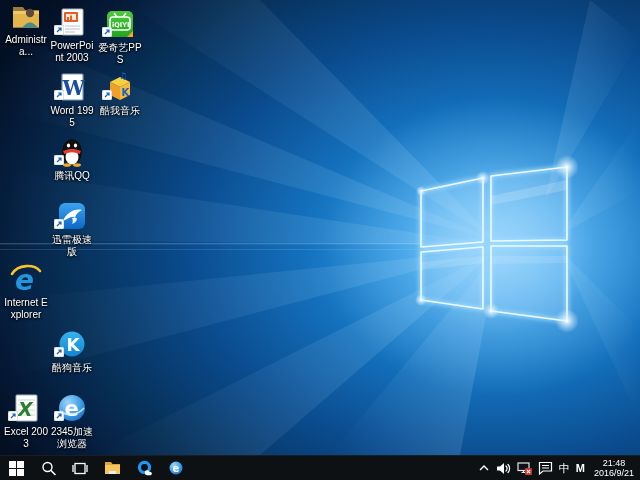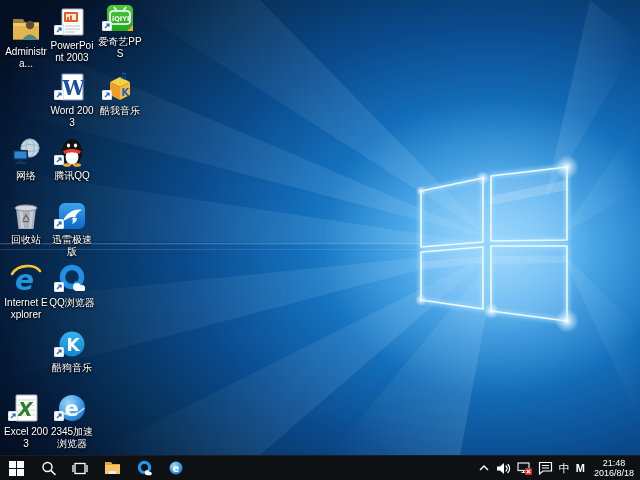--- a/index.html
+++ b/index.html
@@ -102,68 +102,36 @@
       <polygon points="491,256 567,256 567,263 491,264" fill="#ffffff" opacity=".12"></polygon>
 
       <circle cx="567" cy="167" r="12" fill="url(#spark)"></circle>
       <circle cx="567" cy="321" r="12" fill="url(#spark)"></circle>
       <circle cx="483" cy="178" r="7" fill="url(#spark)"></circle>
       <circle cx="491" cy="311" r="8" fill="url(#spark)"></circle>
       <circle cx="421" cy="300" r="6" fill="url(#spark)"></circle>
       <circle cx="421" cy="191" r="5" fill="url(#spark)"></circle>
     </svg>
 
-    <div class="dicon" style="left:3px;top:12px">
+    <div class="dicon" style="left:3px;top:0">
       <div class="art">
         <svg width="32" height="32" viewBox="0 0 32 32">
           <path d="M3 7h10l2 3h14v18H3z" fill="#9c7b3c"></path>
           <rect x="3" y="11" width="26" height="16" fill="#e3b54e"></rect>
           <rect x="3" y="11" width="26" height="3" fill="#eec968"></rect>
           <circle cx="20" cy="13" r="4.2" fill="#5d4a3a"></circle>
           <path d="M12 28q8-11 16 0z" fill="#4e8a80"></path>
           <path d="M17.5 17h5v5h-5z" fill="#5d4a3a" opacity=".0"></path>
         </svg>
       </div>
       <div class="lbl">Administra...</div>
     </div>
 
 
-    <div class="dicon" style="left:3px;top:136px">
-      <div class="art">
-        <svg width="32" height="32" viewBox="0 0 32 32">
-          <circle cx="20" cy="12" r="9" fill="#cdd4da"></circle>
-          <g fill="none" stroke="#8fb8d8" stroke-width="1">
-            <ellipse cx="20" cy="12" rx="4" ry="9"></ellipse>
-            <ellipse cx="20" cy="12" rx="9" ry="3.5"></ellipse>
-            <circle cx="20" cy="12" r="9"></circle>
-          </g>
-          <rect x="3" y="14" width="15" height="10" rx="1" fill="#0b2e4e"></rect>
-          <rect x="4.5" y="15.5" width="12" height="7" fill="#2e86d4"></rect>
-          <rect x="8" y="24" width="5" height="2" fill="#0b2e4e"></rect>
-          <rect x="5" y="26" width="11" height="2" rx="1" fill="#123a5c"></rect>
-        </svg>
-      </div>
-      <div class="lbl">网络</div>
-    </div>
-
-    <div class="dicon" style="left:3px;top:200px">
-      <div class="art">
-        <svg width="32" height="32" viewBox="0 0 32 32">
-          <path d="M6 8l2.5 21h15L26 8z" fill="#aab1b8"></path>
-          <path d="M9 9l2 19h3L12.5 9z" fill="#c6ccd2"></path>
-          <path d="M20 9l-1 19h2.5L23.5 9z" fill="#c6ccd2"></path>
-          <ellipse cx="16" cy="8" rx="11" ry="3" fill="#d2d7dc" stroke="#8a9097" stroke-width="1"></ellipse>
-          <g stroke="#5f666d" stroke-width="1.4" fill="none">
-            <path d="M13 20l3-5 3 5"></path>
-            <path d="M12.5 21.5l6.5 0"></path>
-          </g>
-        </svg>
-      </div>
-      <div class="lbl">回收站</div>
-    </div>
+
 
     <div class="dicon" style="left:3px;top:263px">
       <div class="art">
         <svg width="32" height="32" viewBox="0 0 32 32">
           <text x="5" y="27" font-family="DejaVu Sans, sans-serif" font-size="28" font-weight="bold" font-style="italic" fill="#2196e0">e</text>
           <path d="M2 11C8 1 24 1 30 8" fill="none" stroke="#f5c431" stroke-width="2.6" stroke-linecap="round"></path>
         </svg>
       </div>
       <div class="lbl">Internet Explorer</div>
     </div>
@@ -216,21 +184,21 @@
           <rect x="6" y="3" width="21" height="26" rx="1" fill="#fff" stroke="#7f96c8" stroke-width="1.2"></rect>
           <text x="6.5" y="24" font-family="DejaVu Serif, serif" font-size="20" font-weight="bold" fill="#1a4fa0">W</text>
         </svg>
         <span class="badge">
           <svg width="10" height="10" viewBox="0 0 10 10">
               <rect x="0" y="0" width="10" height="10" rx="1.5" fill="#fff" stroke="#9aa0a6" stroke-width=".6"></rect>
               <path d="M3 7L7 3M4.2 3H7v2.8" fill="none" stroke="#1565c0" stroke-width="1.2"></path>
             </svg>
         </span>
       </div>
-      <div class="lbl">Word 2003</div>
+      <div class="lbl">Word 1995</div>
     </div>
 
     <div class="dicon" style="left:49px;top:200px">
       <div class="art">
         <svg width="32" height="32" viewBox="0 0 32 32">
           <defs>
               <linearGradient id="xl" x1="0" y1="0" x2="0" y2="1">
                 <stop offset="0" stop-color="#3aa3f0"></stop>
                 <stop offset="1" stop-color="#0d68c8"></stop>
               </linearGradient>
@@ -264,38 +232,20 @@
         <span class="badge">
           <svg width="10" height="10" viewBox="0 0 10 10">
               <rect x="0" y="0" width="10" height="10" rx="1.5" fill="#fff" stroke="#9aa0a6" stroke-width=".6"></rect>
               <path d="M3 7L7 3M4.2 3H7v2.8" fill="none" stroke="#1565c0" stroke-width="1.2"></path>
             </svg>
         </span>
       </div>
       <div class="lbl">腾讯QQ</div>
     </div>
 
-    <div class="dicon" style="left:49px;top:263px">
-      <div class="art">
-        <svg width="32" height="32" viewBox="0 0 32 32">
-          <circle cx="16" cy="14" r="9.5" fill="none" stroke="#1f8fe8" stroke-width="5.5"></circle>
-          <path d="M20 20l6 6" stroke="#1f8fe8" stroke-width="4" stroke-linecap="round"></path>
-          <circle cx="21" cy="24" r="4" fill="#fff"></circle>
-          <circle cx="26" cy="25" r="3" fill="#fff"></circle>
-          <rect x="20" y="25" width="9" height="3" rx="1.5" fill="#fff"></rect>
-        </svg>
-        <span class="badge">
-          <svg width="10" height="10" viewBox="0 0 10 10">
-              <rect x="0" y="0" width="10" height="10" rx="1.5" fill="#fff" stroke="#9aa0a6" stroke-width=".6"></rect>
-              <path d="M3 7L7 3M4.2 3H7v2.8" fill="none" stroke="#1565c0" stroke-width="1.2"></path>
-            </svg>
-        </span>
-      </div>
-      <div class="lbl">QQ浏览器</div>
-    </div>
 
     <div class="dicon" style="left:49px;top:328px">
       <div class="art">
         <svg width="32" height="32" viewBox="0 0 32 32">
           <defs>
               <linearGradient id="kg" x1="0" y1="0" x2="0" y2="1">
                 <stop offset="0" stop-color="#35b2ee"></stop>
                 <stop offset="1" stop-color="#0f86d2"></stop>
               </linearGradient>
             </defs>
@@ -329,21 +279,21 @@
         <span class="badge">
           <svg width="10" height="10" viewBox="0 0 10 10">
               <rect x="0" y="0" width="10" height="10" rx="1.5" fill="#fff" stroke="#9aa0a6" stroke-width=".6"></rect>
               <path d="M3 7L7 3M4.2 3H7v2.8" fill="none" stroke="#1565c0" stroke-width="1.2"></path>
             </svg>
         </span>
       </div>
       <div class="lbl">2345加速浏览器</div>
     </div>
 
-    <div class="dicon" style="left:97px;top:2px">
+    <div class="dicon" style="left:97px;top:8px">
       <div class="art">
         <svg width="32" height="32" viewBox="0 0 32 32">
           <defs>
               <linearGradient id="iq" x1="0" y1="0" x2="0" y2="1">
                 <stop offset="0" stop-color="#4ec93e"></stop>
                 <stop offset="1" stop-color="#23a51f"></stop>
               </linearGradient>
             </defs>
           <rect x="3" y="3" width="26" height="26" rx="5" fill="url(#iq)"></rect>
           <path d="M13 9l-3-4M19 9l3-4" stroke="#fff" stroke-width="1.5"></path>
@@ -461,18 +411,18 @@
       <div class="trayic">
         <svg width="15" height="14" viewBox="0 0 15 14">
           <path d="M1.5 1.5h12v8.5H5l-3.5 3z" fill="none" stroke="#fff" stroke-width="1.2"></path>
           <path d="M4 4.5h7M4 7h7" stroke="#fff" stroke-width="1.1"></path>
         </svg>
       </div>
       <div class="trayic ime">中</div>
       <div class="trayic ime kbd">M</div>
       <div id="clock">
         <div>21:48</div>
-        <div>2016/8/18</div>
+        <div>2016/9/21</div>
       </div>
     </div>
   </div>
 
 </div>
 
 </body></html>

